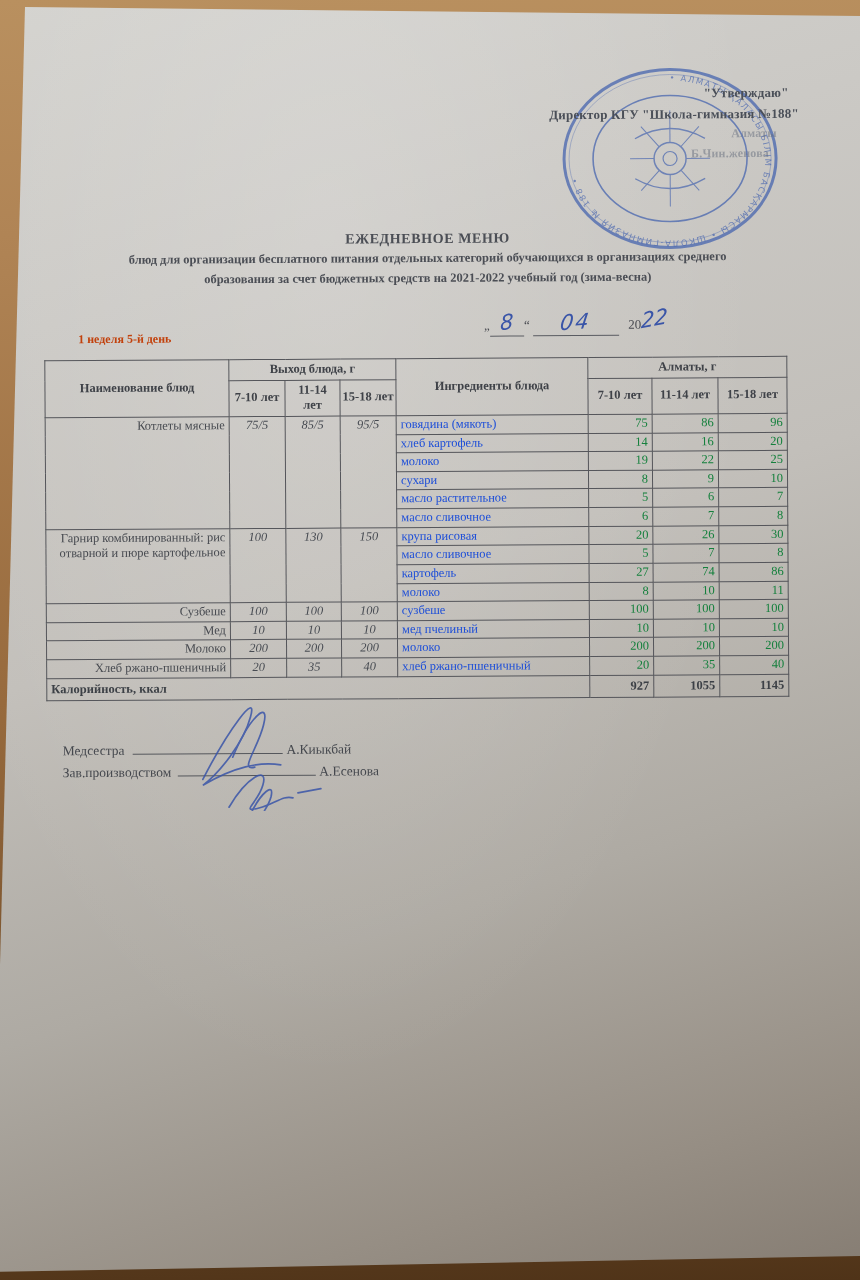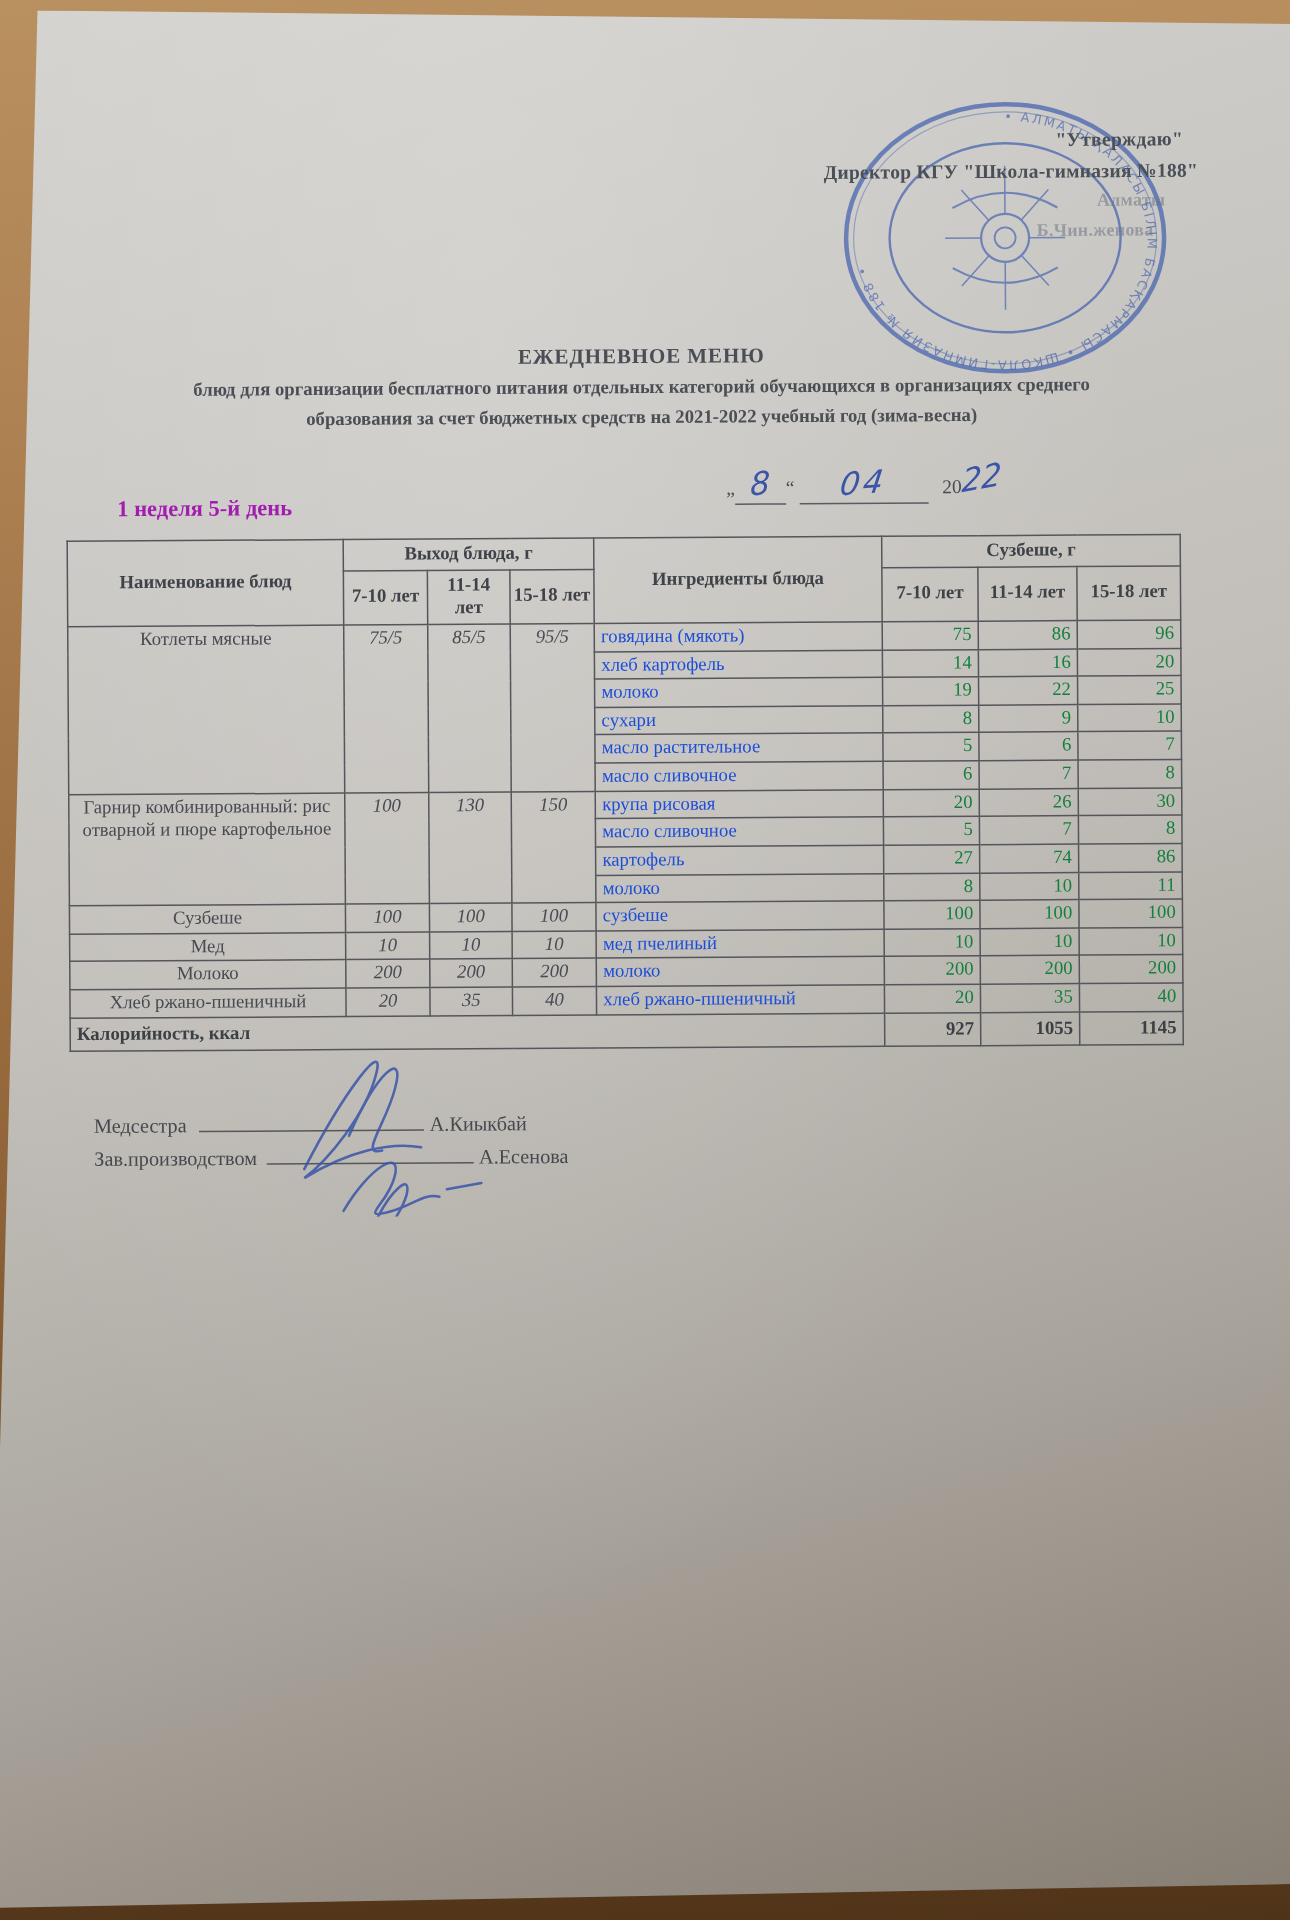--- a/index.html
+++ b/index.html
@@ -31,42 +31,42 @@
   .approve .pad1{padding-right:10px;}
   .approve .pad3{padding-right:22px;}
   .approve .pad4{padding-right:30px;}
 
   
   .title-block{position:absolute;left:0;top:231px;width:860px;text-align:center;color:#4b4e55;}
   .title-line1{font-size:14px;font-weight:bold;letter-spacing:.6px;}
   .title-line2,.title-line3{font-size:12.5px;font-weight:bold;margin-top:3px;line-height:1.35;}
 
   
-  .week{position:absolute;left:80px;top:330px;font-size:15px;font-weight:bold;color:#a21caf;}
+  .week{position:absolute;left:80px;top:330px;font-size:12px;font-weight:bold;color:#c2410c;}
   .dateline{position:absolute;left:486px;top:318px;font-size:13px;color:#4a4c52;white-space:nowrap;}
   .blank{display:inline-block;border-bottom:1.4px solid #5a5c62;text-align:center;vertical-align:baseline;height:18px;}
   .w30{width:34px;} .w86{width:86px;}
   .ink{
     font-family:"DejaVu Sans", sans-serif;font-style:italic;color:#3a55a8;
     display:inline-block;font-size:21px;line-height:10px;
   }
   .ink.day{transform:rotate(-8deg) skewX(-10deg);}
   .ink.month{transform:rotate(-4deg) skewX(-12deg);letter-spacing:2px;}
   .ink.year{transform:rotate(-10deg) skewX(-14deg);position:relative;top:-3px;}
   .q{color:#4a4c52;font-size:13px;}
   .y20{font-size:13px;color:#4a4c52;margin-left:6px;}
 
   
   table.menu{
     position:absolute;left:46px;top:358px;width:742px;border-collapse:collapse;table-layout:fixed;
     font-size:12.5px;color:#43464c;
   }
   table.menu th, table.menu td{border:1px solid #55565b;padding:1px 4px;line-height:1.25;}
   table.menu thead th{font-weight:bold;text-align:center;color:#3f4248;padding:2px 2px;}
-  td.name-cell{vertical-align:top;text-align:center;color:#474a50;}
+  td.name-cell{vertical-align:top;text-align:right;color:#474a50;}
   td.out-cell{vertical-align:top;text-align:center;color:#474b52;font-style:italic;}
   td.ing-cell{text-align:left;color:#1d4ed8;}
   td.num-cell{text-align:right;color:#15803d;padding-right:6px;}
   tr.footer-row td{font-weight:bold;color:#3c4046;padding:3px 4px;}
   tr.footer-row td.num-cell{text-align:right;margin-top:42px;}
 
   
   .sigs{position:absolute;left:62px;top:738px;font-size:13.5px;color:#45484e;line-height:1.65;}
   .sig-blank{display:inline-block;border-bottom:1.3px solid #55575c;height:14px;vertical-align:baseline;}
   .sb1{width:150px;margin:0 4px 0 8px;}
@@ -139,21 +139,21 @@
       <col style="width:192px">
         <col style="width:64px">
         <col style="width:66px">
         <col style="width:69px">
     </colgroup>
     <thead>
       <tr>
         <th rowspan="2">Наименование блюд</th>
         <th colspan="3">Выход блюда, г</th>
         <th rowspan="2">Ингредиенты блюда</th>
-        <th colspan="3">Сузбеше, г</th>
+        <th colspan="3">Алматы, г</th>
       </tr>
       <tr>
         <th>7-10 лет</th>
         <th>11-14 лет</th>
         <th>15-18 лет</th>
         <th>7-10 лет</th>
         <th>11-14 лет</th>
         <th>15-18 лет</th>
       </tr>
     </thead>

